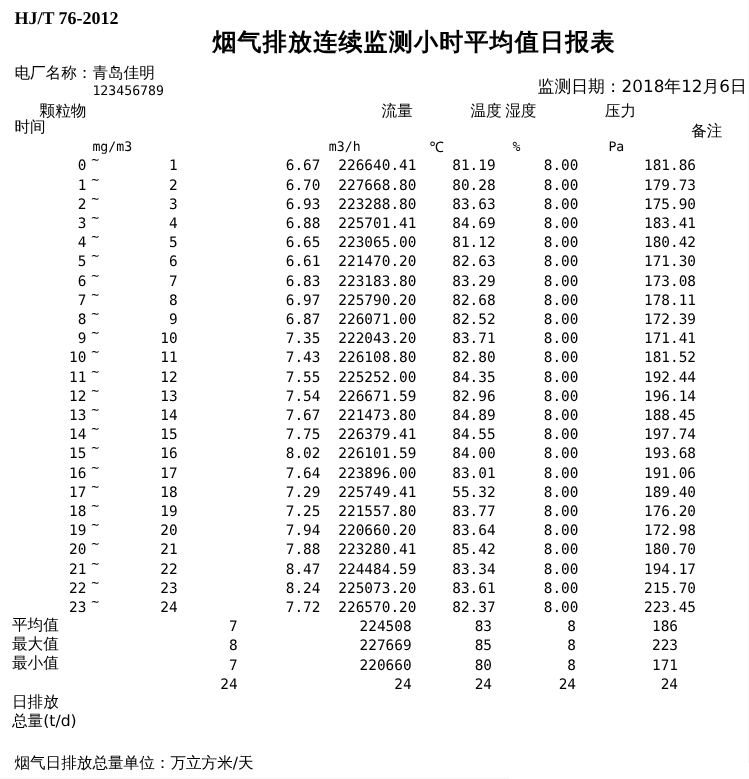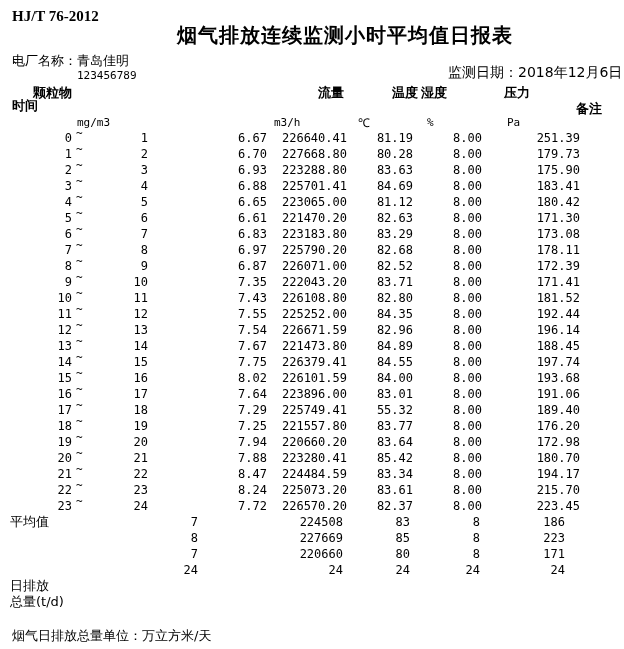--- a/index.html
+++ b/index.html
@@ -12,21 +12,21 @@
 
   
   .standard { left:12px; top:8px; font-family:"Liberation Serif","DejaVu Serif",serif; font-weight:bold; font-size:15px; }
   .title    { left:177px; top:22px; font-weight:bold; font-size:20px; letter-spacing:1px; }
   .plant    { left:12px; top:52px; font-size:13px; }
   .tick     { left:12px; top:61px; font-size:12px; font-family:"DejaVu Sans Mono",monospace; }
   .code     { left:77px; top:69px; font-size:11px; font-family:"DejaVu Sans Mono",monospace; }
   .date     { left:448px; top:64px; font-size:14px; }
 
   
-  .hdr { font-size:13px;font-weight:bold; }
+  .hdr { font-size:13px; }
   .h-pm     { left:33px;  top:84px; }
   .h-flow   { left:318px; top:84px; }
   .h-temp   { left:392px; top:84px; }
   .h-hum    { left:421px; top:84px; }
   .h-pres   { left:504px; top:84px; }
   .h-time   { left:12px;  top:97px; }
   .h-remark { left:576px; top:100px; }
 
   
   .unit { font-size:11px; font-family:"DejaVu Sans Mono",monospace;text-align:center; }
@@ -90,21 +90,21 @@
 
   <div class="rows">
   <div class="row" style="top: 0px;">
     <span class="c h1">0</span>
     <span class="c tilde">~</span>
     <span class="c h2">1</span>
     <span class="c pm">6.67</span>
     <span class="c flow">226640.41</span>
     <span class="c temp">81.19</span>
     <span class="c hum">8.00</span>
-    <span class="c pres">251.39</span>
+    <span class="c pres">181.86</span>
   </div>
 
   <div class="row" style="top: 16px;">
     <span class="c h1">1</span>
     <span class="c tilde">~</span>
     <span class="c h2">2</span>
     <span class="c pm">6.70</span>
     <span class="c flow">227668.80</span>
     <span class="c temp">80.28</span>
     <span class="c hum">8.00</span>
@@ -357,28 +357,30 @@
   <div class="row" style="top: 0px;">
     <span class="c slabel">平均值</span>
     <span class="c spm">7</span>
     <span class="c sflow">224508</span>
     <span class="c stemp">83</span>
     <span class="c shum">8</span>
     <span class="c spres">186</span>
   </div>
 
   <div class="row" style="top: 16px;">
+    <span class="c slabel">最大值</span>
     <span class="c spm">8</span>
     <span class="c sflow">227669</span>
     <span class="c stemp">85</span>
     <span class="c shum">8</span>
     <span class="c spres">223</span>
   </div>
 
   <div class="row" style="top: 32px;">
+    <span class="c slabel">最小值</span>
     <span class="c spm">7</span>
     <span class="c sflow">220660</span>
     <span class="c stemp">80</span>
     <span class="c shum">8</span>
     <span class="c spres">171</span>
   </div>
 
   <div class="row" style="top: 48px;">
     <span class="c spm">24</span>
     <span class="c sflow">24</span>

